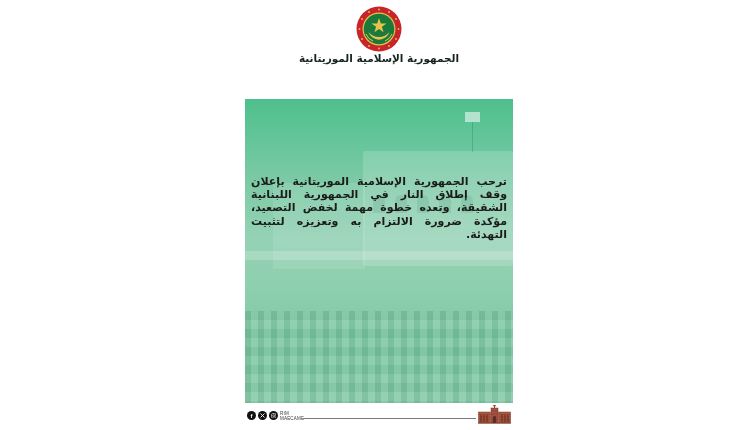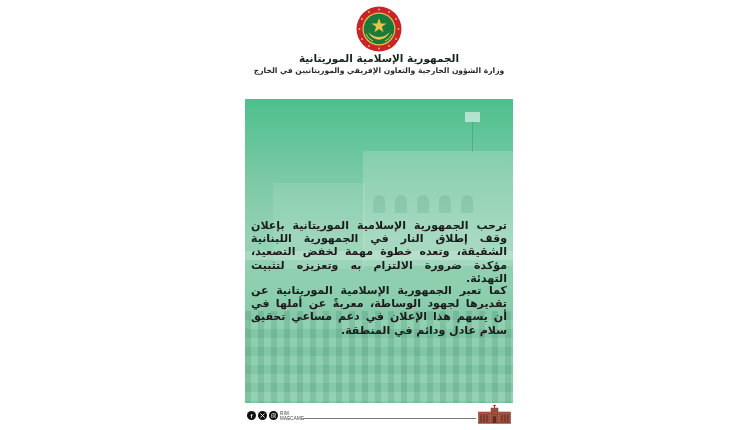--- a/index.html
+++ b/index.html
@@ -99,21 +99,20 @@
   }
 
   
   .para {
     position: absolute; left: 6px; right: 6px;
     direction: rtl;
     text-align: justify;
     font-size: 11px; font-weight: bold;
     line-height: 13.2px;
     color: #1b1b1b;
-    margin-top: 44px;
   }
   .para-1 { top: 76px; }
   .para-2 { top: 141px; }
   .dateline {
     position: absolute; left: 8px; top: 198px;
     direction: rtl;
     font-size: 11px; font-weight: bold;
     color: #1b1b1b;
   }
 
@@ -179,40 +178,38 @@
         <path d="M 12.5 26 A 11 11 0 0 0 33.5 26 A 13.5 13.5 0 0 1 12.5 26 Z" fill="#e9c24a"></path>
 
         <path d="M 23 12 L 24.8 17.4 L 30.5 17.4 L 25.9 20.8 L 27.6 26.2 L 23 22.9 L 18.4 26.2 L 20.1 20.8 L 15.5 17.4 L 21.2 17.4 Z" fill="#e9c24a"></path>
 
         <path d="M 10 28 Q 12 33 17 35" stroke="#e9c24a" stroke-width="1" fill="none"></path>
         <path d="M 36 28 Q 34 33 29 35" stroke="#e9c24a" stroke-width="1" fill="none"></path>
       </svg>
     </div>
 
     <div class="country-name" lang="ar">الجمهورية الإسلامية الموريتانية</div>
-    <div class="ministry-name" lang="ar">وزارة الشؤون الخارجية والتعاون الإفريقي والموريتانيين في الخارج</div>
 
     <div class="green-block">
       <div class="art art-facade-main"></div>
       <div class="art art-facade-side"></div>
       <div class="art art-ledge"></div>
       <div class="art art-flag"></div>
       <div class="art art-flagpole"></div>
       <div class="art art-arches">
         <span></span>
           <span></span>
           <span></span>
           <span></span>
           <span></span>
       </div>
       <div class="art art-stripes"></div>
       <div class="art art-stripes2"></div>
 
       <p class="para para-1" lang="ar">ترحب الجمهورية الإسلامية الموريتانية بإعلان وقف إطلاق النار في الجمهورية اللبنانية الشقيقة، وتعده خطوة مهمة لخفض التصعيد، مؤكدة ضرورة الالتزام به وتعزيزه لتثبيت التهدئة.</p>
-      <p class="para para-2" lang="ar">كما تعبر الجمهورية الإسلامية الموريتانية عن تقديرها لجهود الوساطة، معربةً عن أملها في أن يسهم هذا الإعلان في دعم مساعي تحقيق سلام عادل ودائم في المنطقة.</p>
     </div>
 
     <div class="footer">
       <div class="social-icons">
         <div class="social-circle">f</div>
         <div class="social-circle">
           <svg width="5" height="5" viewBox="0 0 10 10">
             <path d="M1 1 L9 9 M9 1 L1 9" stroke="#ffffff" stroke-width="1.8"></path>
           </svg>
         </div>

